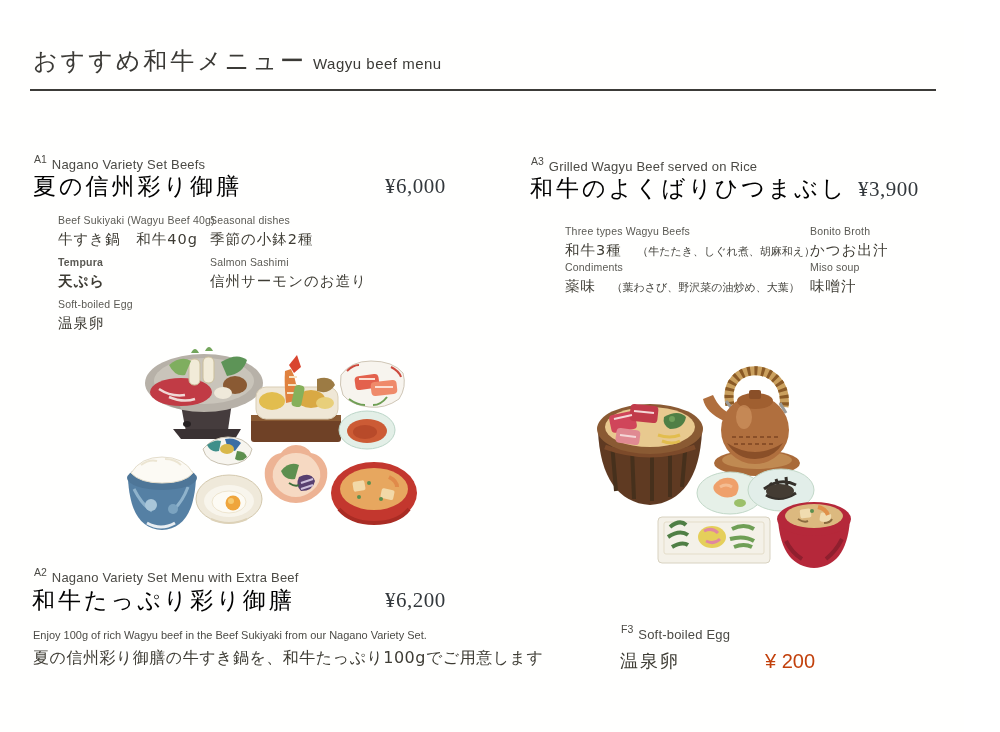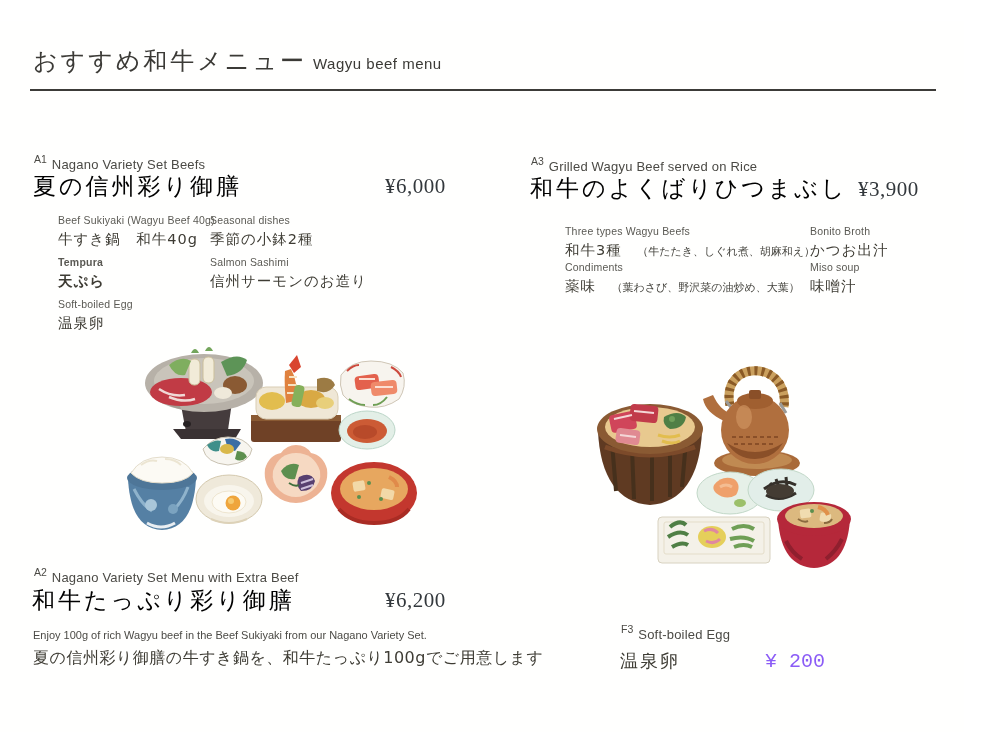--- a/index.html
+++ b/index.html
@@ -28,22 +28,22 @@
   .cell .ja{display:block;font-size:14.5px;color:#3e3c34;margin-top:3px;letter-spacing:1px;
             font-family:"DejaVu Sans",sans-serif;}
   .cell .ja .note{font-size:11px;letter-spacing:0;color:#45443e;}
 
   .desc-en{position:absolute;left:33px;top:608px;font-size:11px;color:#4b4a45;}
   .desc-ja{position:absolute;left:33px;top:627px;font-size:16px;color:#3e3c34;letter-spacing:.5px;
            font-family:"DejaVu Sans",sans-serif;}
 
   .f3-title{position:absolute;left:620px;top:628px;font-size:18px;letter-spacing:2px;color:#3e3c34;
             font-family:"DejaVu Sans",sans-serif;}
-  .f3-price{position:absolute;left:765px;top:629px;font-family:Liberation Mono, monospace;
-            font-size:20px;color:#8b5cf6;}
+  .f3-price{position:absolute;left:765px;top:629px;font-family:Liberation Sans, sans-serif;
+            font-size:20px;color:#c2410c;}
 
   .illus{position:absolute;}
 </style>
 </head>
 <body>
 
 <div class="page">
 
   <div class="hdr-ja">おすすめ和牛メニュー</div>
   <div class="hdr-en">Wagyu beef menu</div>

